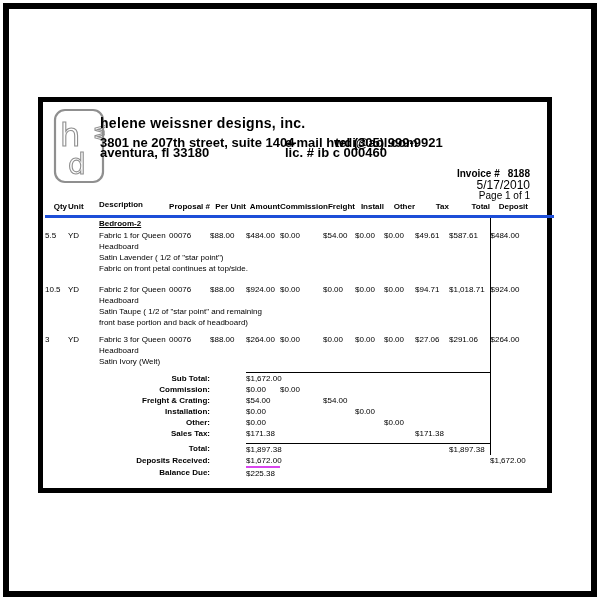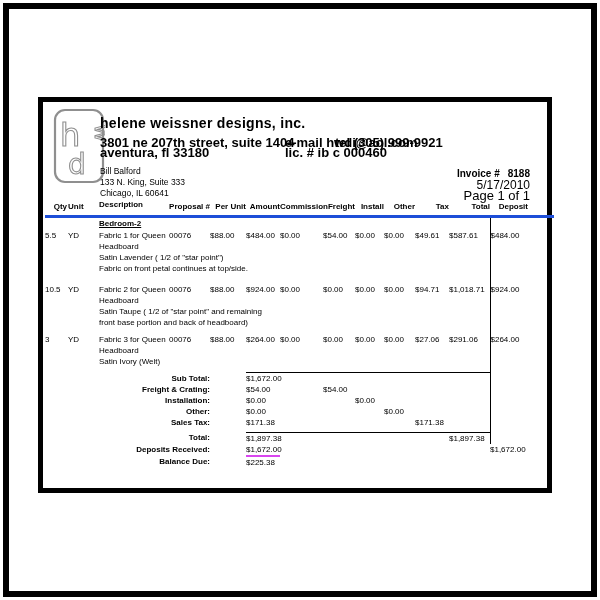--- a/index.html
+++ b/index.html
@@ -13,21 +13,21 @@
   
   .logo { position:absolute; left:10px; top:6px; width:52px; height:76px; }
   .company-name { position:absolute; left:57px; top:13px; font-size:14px; font-weight:bold; letter-spacing:.3px; white-space:nowrap; }
   .addr { position:absolute; top:36px; font-size:13px; font-weight:bold; line-height:9.5px; white-space:nowrap; }
   .addr-1 { left:57px; } .addr-2 { left:242px; } .addr-3 { left:292px; }
   .client { position:absolute; left:57px; top:64px; font-size:8.5px; line-height:11px; white-space:nowrap; }
   .invoice-meta { position:absolute; right:17px; top:66px; text-align:right; white-space:nowrap; }
   .inv-line1 { font-size:10px; font-weight:bold; }
   .inv-num { margin-left:8px; }
   .inv-date { font-size:12px; line-height:12px; }
-  .inv-page { font-size:13px; line-height:9px; }
+  .inv-page { font-size:10px; line-height:9px; }
 
   
   table { position:absolute; left:2px; top:99px; border-collapse:collapse; table-layout:fixed; width:509px; }
   td, th { padding:0; font-size:8px; line-height:11px; vertical-align:top; white-space:nowrap; overflow:visible; }
   th { font-weight:bold; text-align:right; border-bottom:3px solid #1d4ed8; padding-bottom:3px; }
   th.l { text-align:left; }
   th.desc-h { position:relative; top:-2px; }
   .num { text-align:left; }
   .lpad { padding-left:1px; }
   .desc { text-align:left; }
@@ -59,25 +59,20 @@
     <div class="addr addr-1">
       <div>3801 ne 207th street, suite 1404</div>
       <div>aventura, fl 33180</div>
     </div>
     <div class="addr addr-2">
       <div>e-mail hwdi@aol.com</div>
       <div>lic. # ib c 000460</div>
     </div>
     <div class="addr addr-3">tel  (305) 999-9921</div>
 
-    <div class="client">
-      <div>Bill Balford</div>
-      <div>133 N. King, Suite 333</div>
-      <div>Chicago, IL 60641</div>
-    </div>
 
     <div class="invoice-meta">
       <div class="inv-line1">
         <span>Invoice #</span><span class="inv-num">8188</span>
       </div>
       <div class="inv-date">5/17/2010</div>
       <div class="inv-page">Page 1 of 1</div>
     </div>
 
     <table>
@@ -235,20 +230,33 @@
         <td class="bt"></td>
             <td class="bt"></td>
             <td class="bt"></td>
             <td class="bt"></td>
             <td class="bt"></td>
             <td class="bt"></td>
         <td class="dep-div"></td>
             <td></td>
       </tr>
       <tr>
+        <td colspan="4" class="tlabel">Commission:</td>
+        <td></td>
+        <td class="num">$0.00</td>
+        <td class="num">$0.00</td>
+        <td></td>
+            <td></td>
+            <td></td>
+            <td></td>
+            <td></td>
+        <td class="dep-div"></td>
+            <td></td>
+      </tr>
+      <tr>
         <td colspan="4" class="tlabel">Freight &amp; Crating:</td>
         <td></td>
         <td class="num">$54.00</td>
         <td></td>
         <td class="num">$54.00</td>
         <td></td>
             <td></td>
             <td></td>
             <td></td>
         <td class="dep-div"></td>

